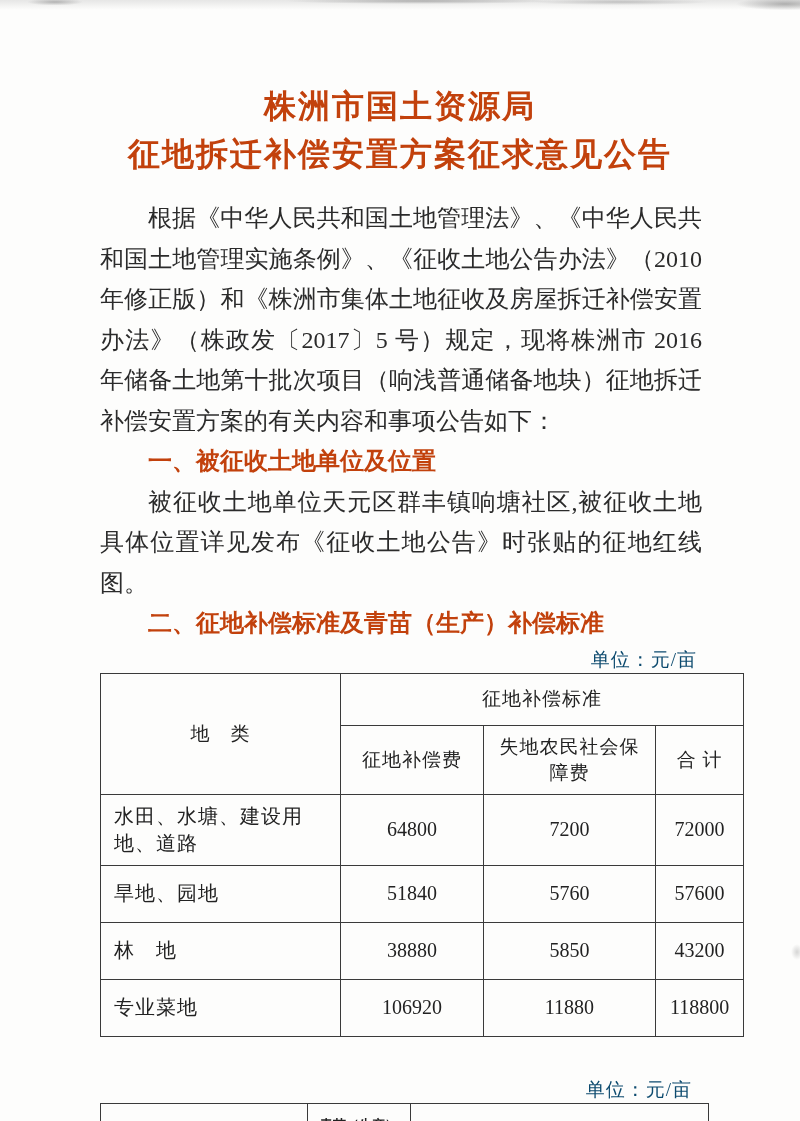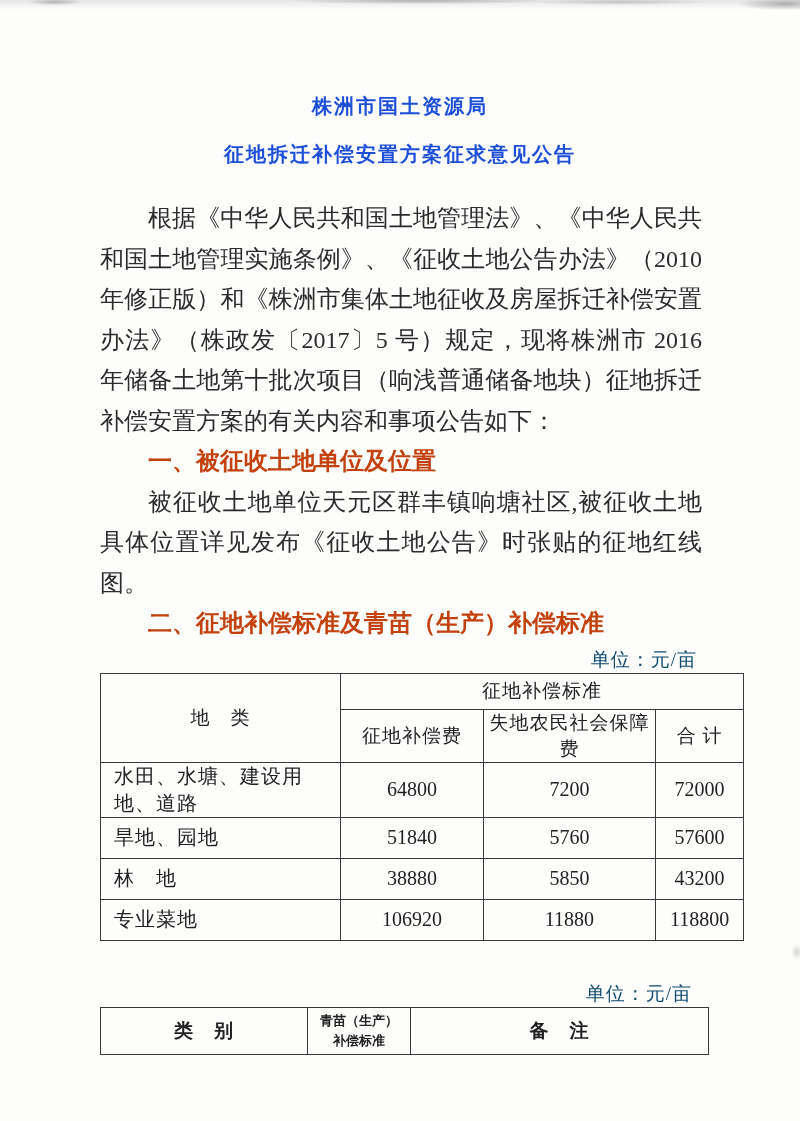--- a/index.html
+++ b/index.html
@@ -22,24 +22,24 @@
       linear-gradient(to bottom, rgba(170,170,170,.28), rgba(255,255,255,0) 70%);
   }
   .edge-blob {
     position: absolute; right: -3px; top: 944px; width: 12px; height: 16px;
     background: radial-gradient(ellipse at center, rgba(140,140,140,.35), transparent 70%);
   }
   .doc-title {
     padding-top: 82px;
     text-align: center;
     font-weight: 700;
-    font-size: 20px;
+    font-size: 32px;
     line-height: 48px;
     letter-spacing: 2px;
-    color: #1d4ed8;
+    color: #c2410c;
   }
   .content {
     margin: 20px 98px 0 100px;
     font-size: 24px;
     line-height: 40.5px;
     text-align: justify;
     color: #2b2b2b;
   }
   .content p { margin: 0; text-indent: 2em; }
   .content p.heading { font-weight: 700; color: #c2410c; }
@@ -56,21 +56,21 @@
   table.doc-table {
     margin-left: 100px;
     border-collapse: collapse;
     table-layout: fixed;
     color: #222;
   }
   table.doc-table td {
     border: 1.5px solid #3a3a3a;
     text-align: center;
     vertical-align: middle;
-    padding: 0;
+    padding: 8px;
   }
   table.comp { width: 643px; }
   table.comp td.h { font-size: 19px; letter-spacing: 1px; }
   table.comp tr.gh td { height: 35px; }
   table.comp tr.sh td { height: 37px; }
   table.comp tr.data td { height: 40px; font-size: 20px; }
   table.comp td.land { text-align: left; padding-left: 13px; font-size: 19px; letter-spacing: 1px; }
   table.seed { width: 608px; }
   table.seed td { font-size: 19px; letter-spacing: 1px; height: 46px; font-weight: bold; }
   table.seed .two-line { font-size: 13px; line-height: 20px; letter-spacing: 0; }

